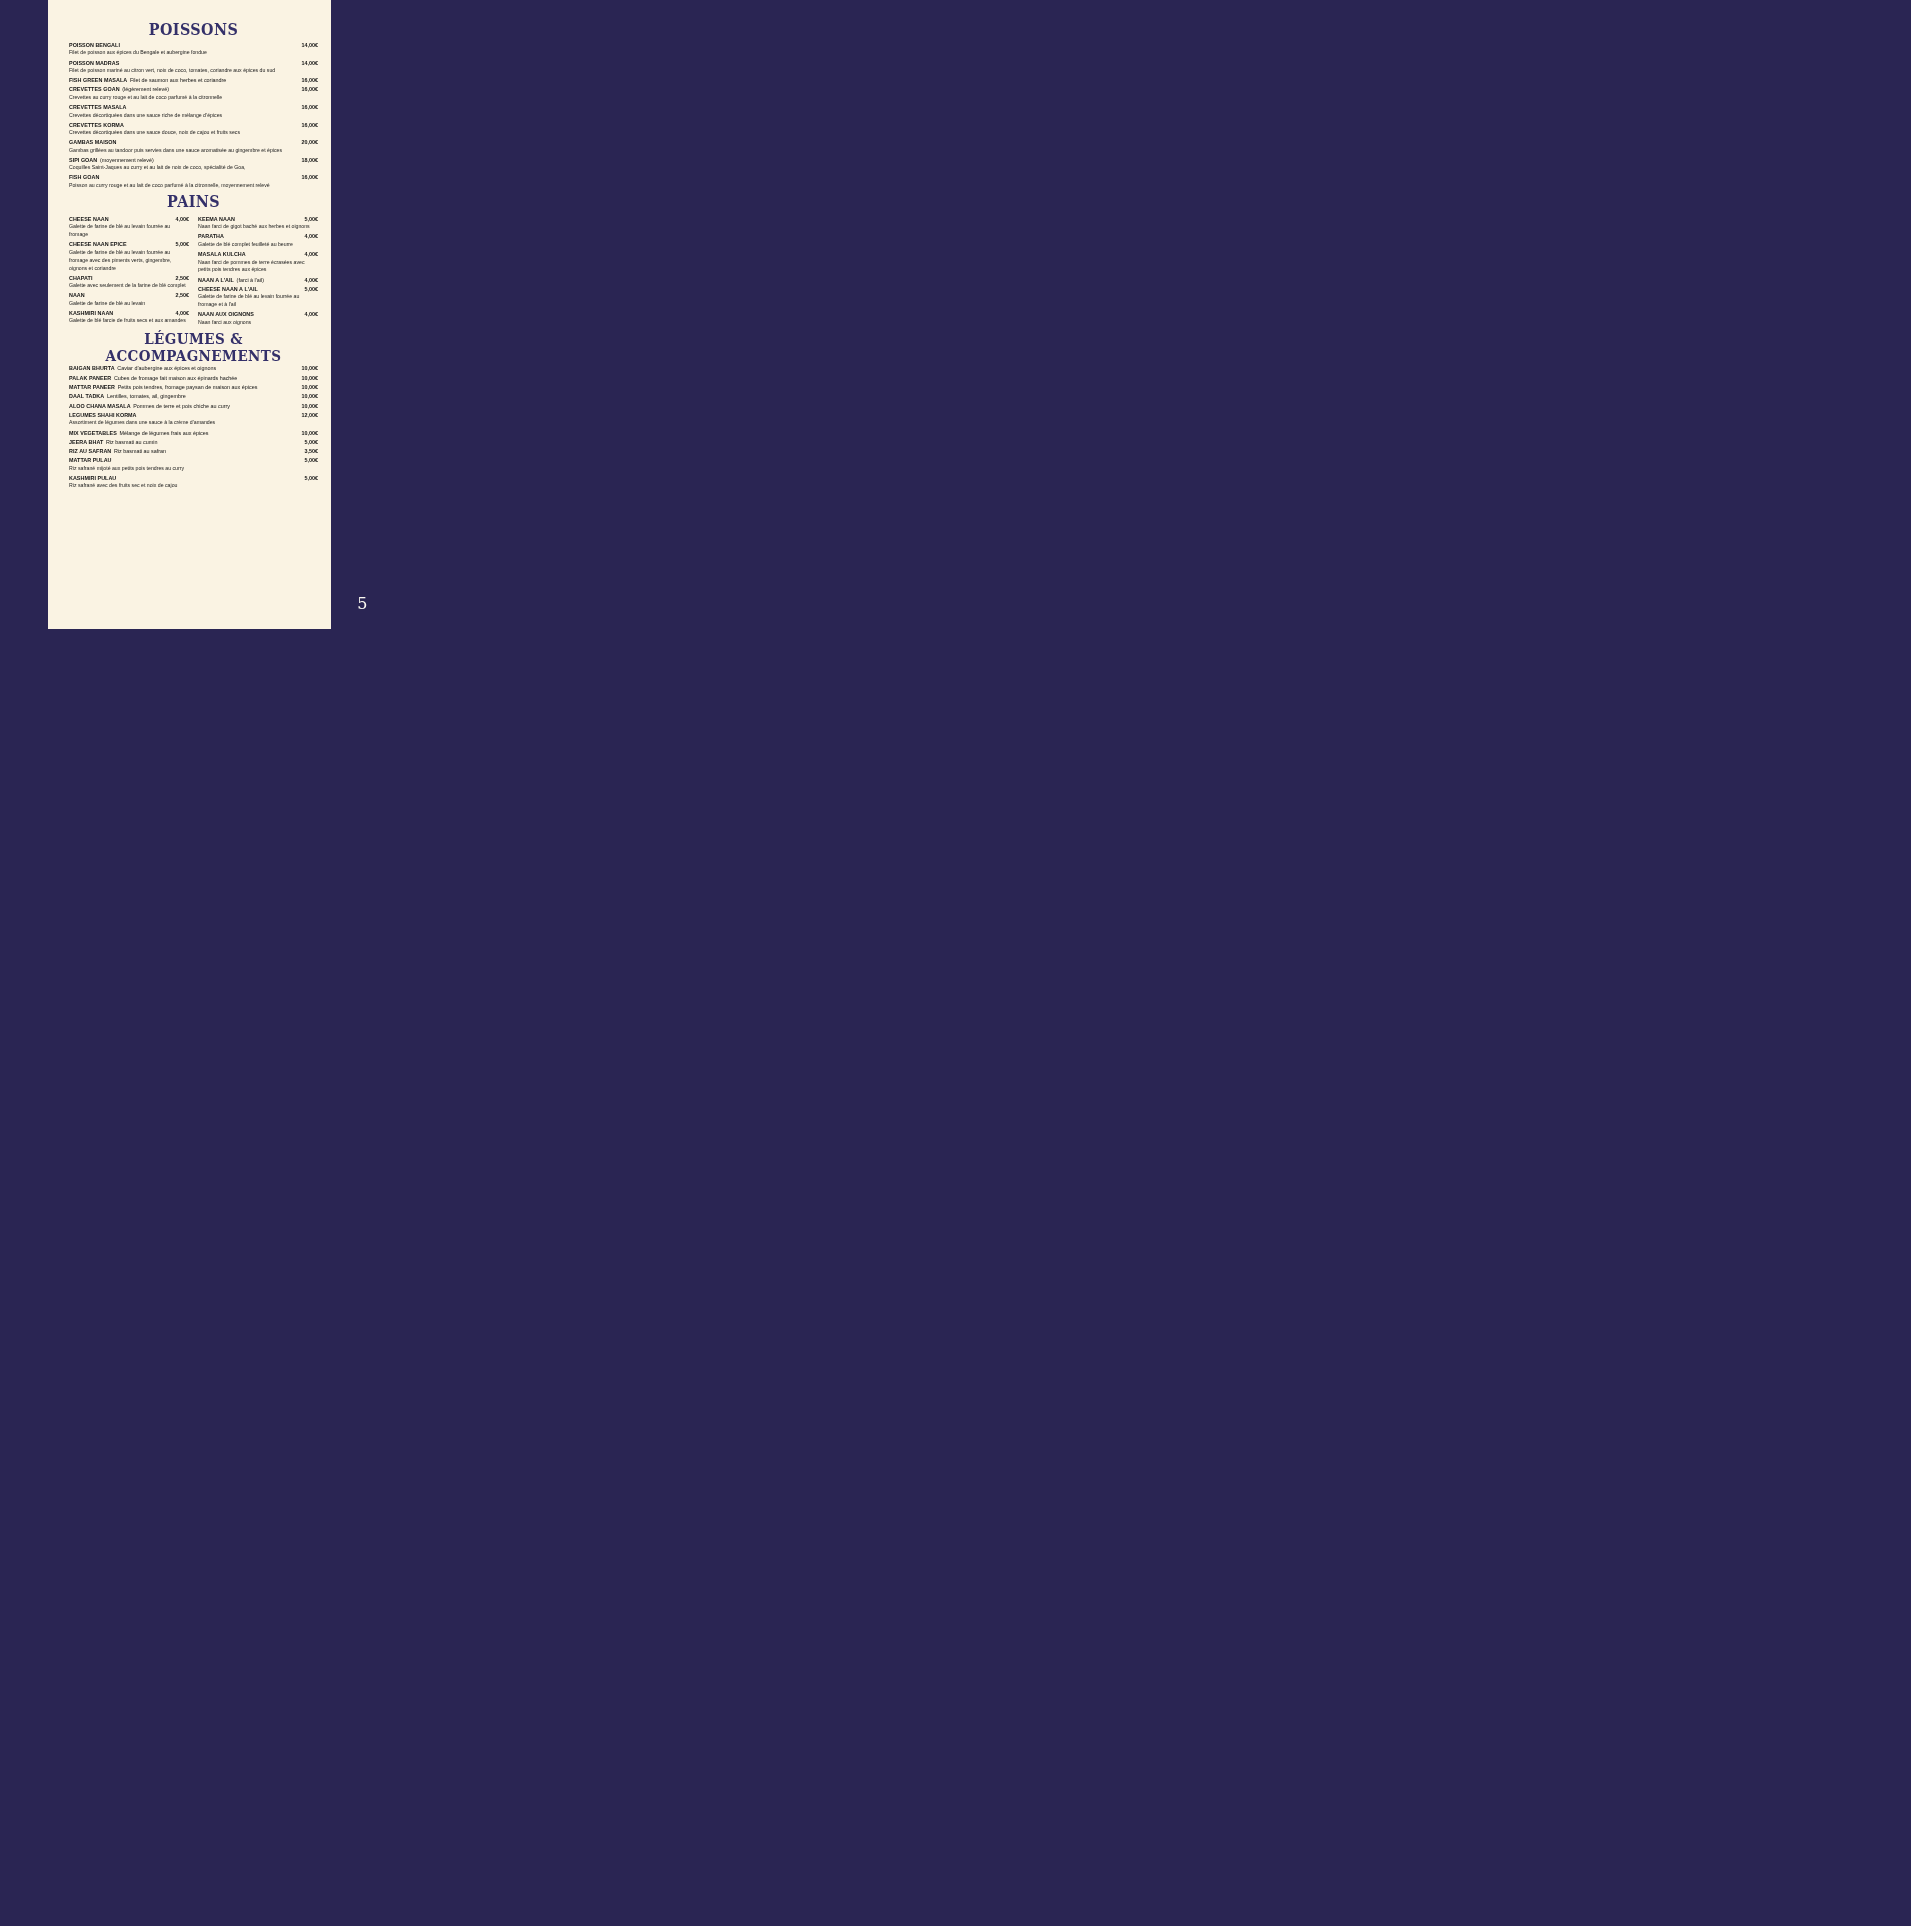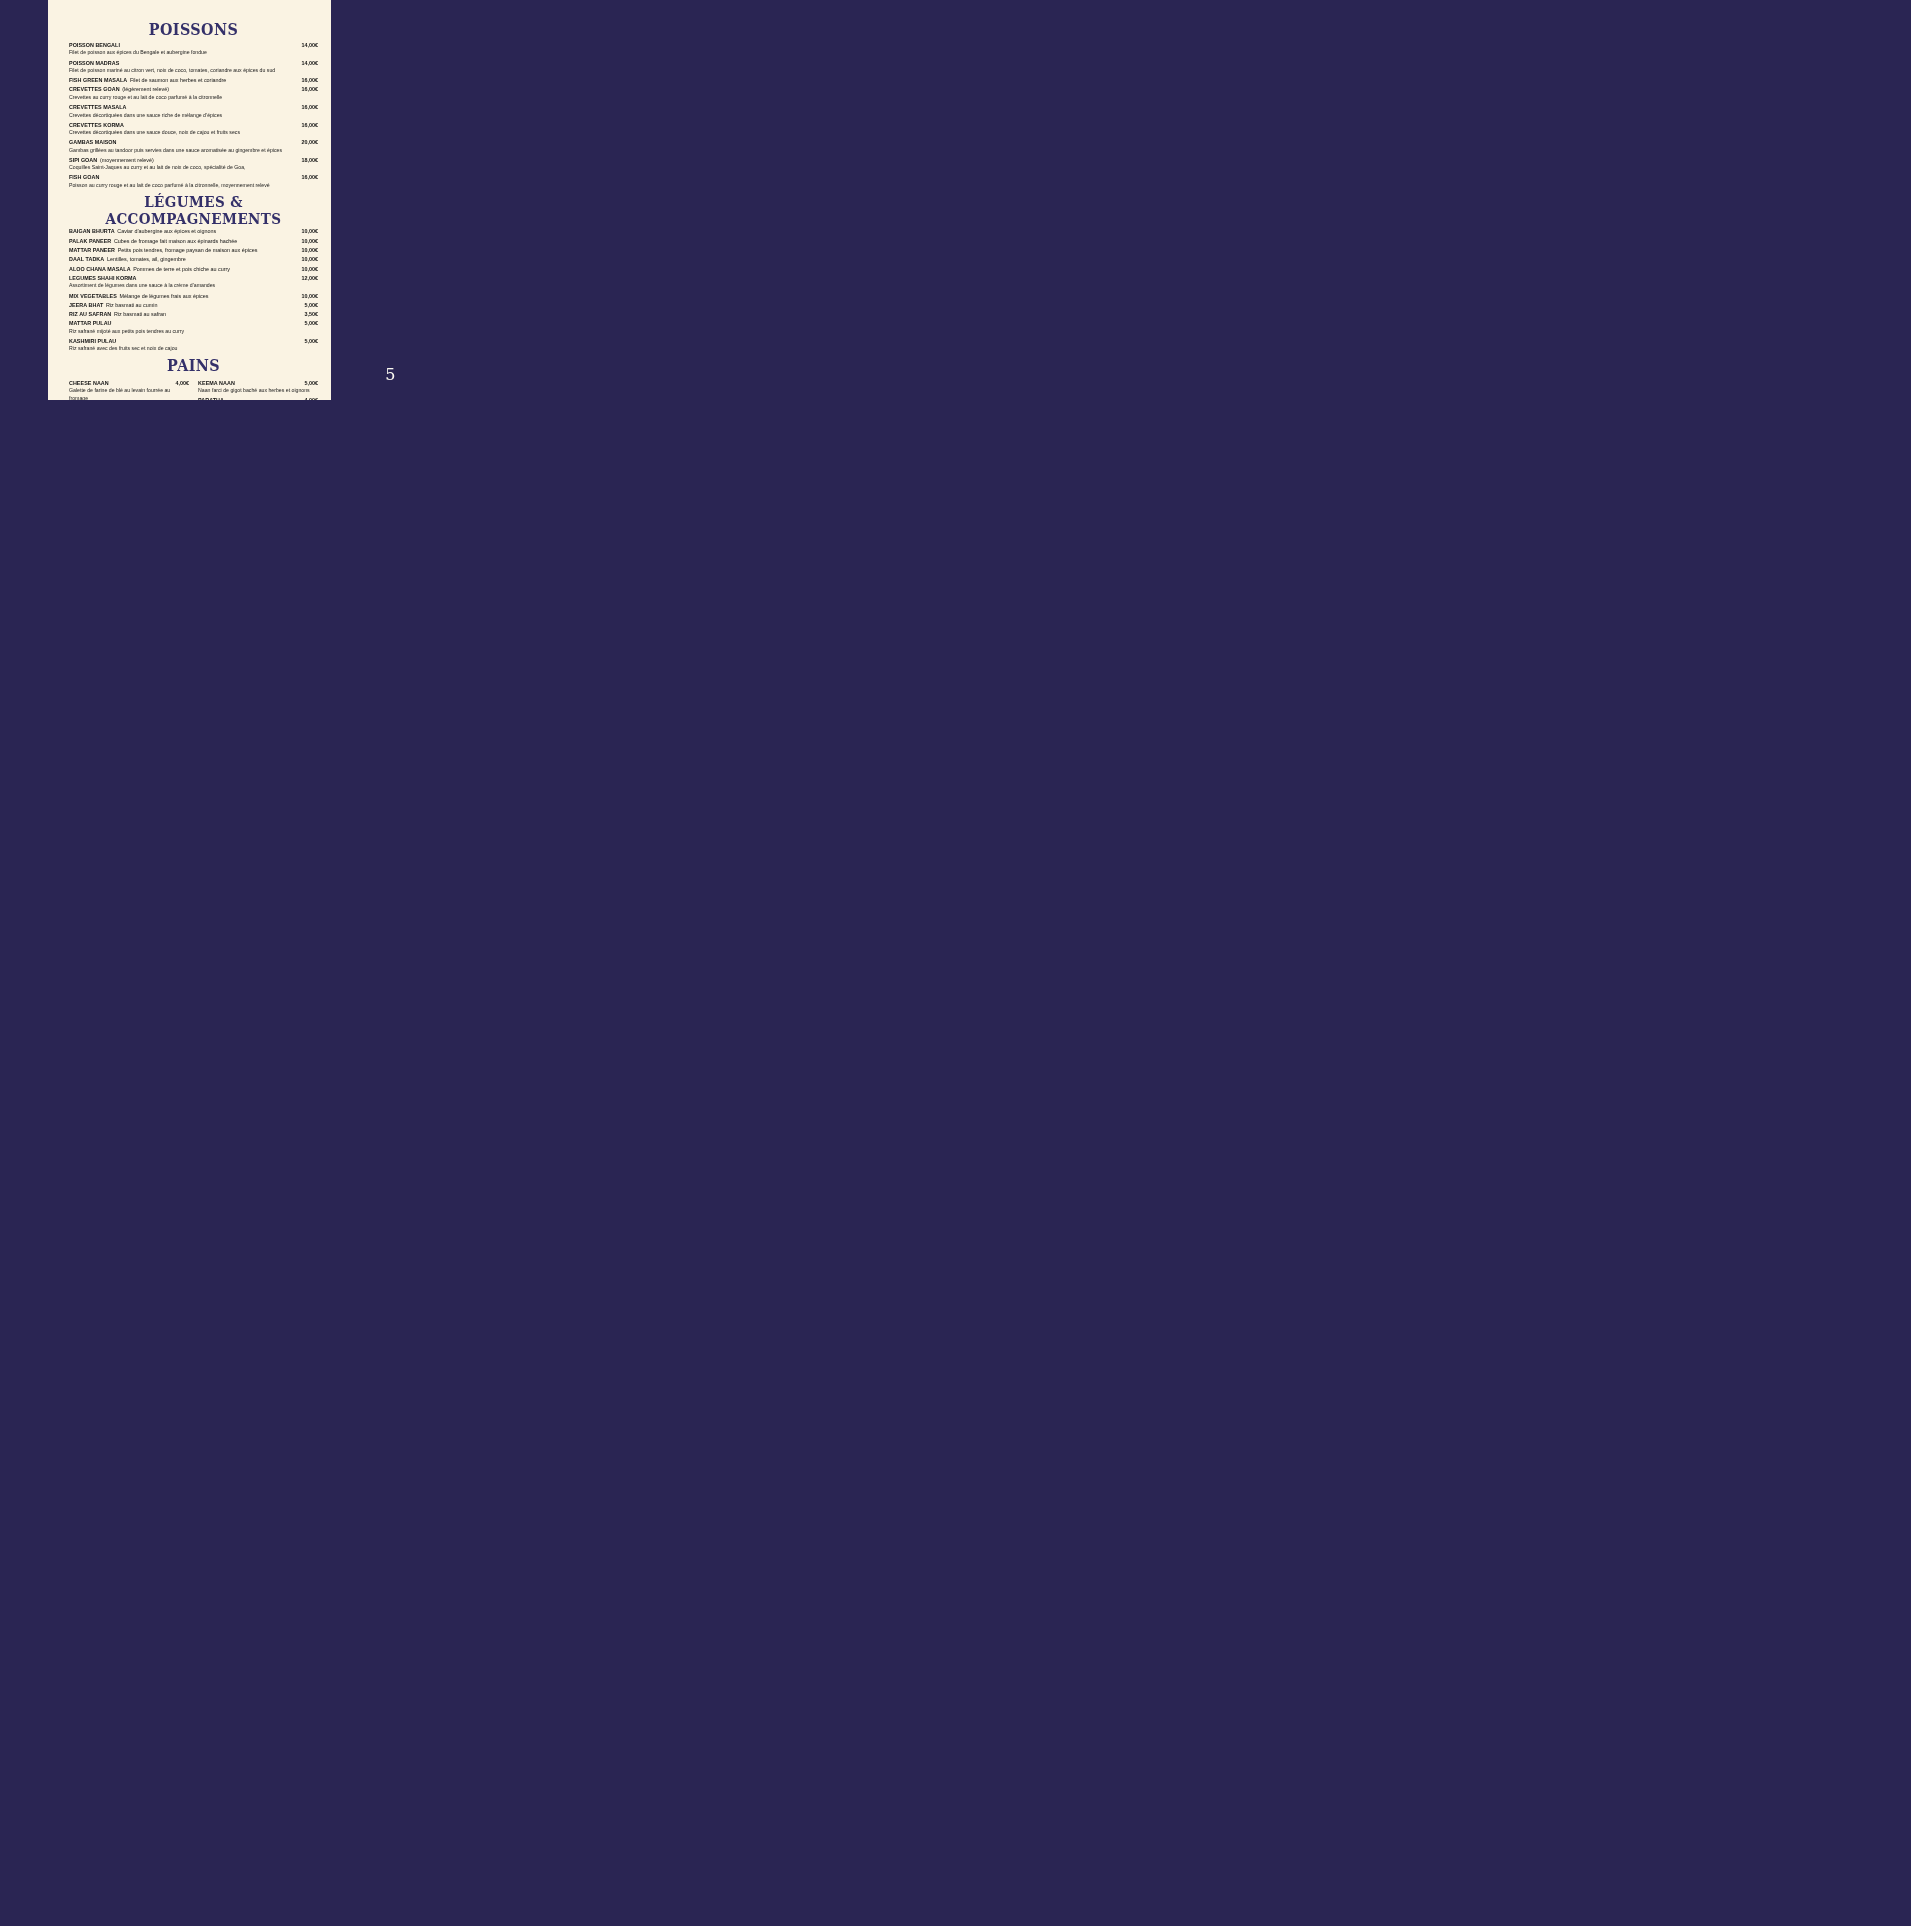--- a/index.html
+++ b/index.html
@@ -1,17 +1,17 @@
 <!DOCTYPE html>
 <html style="font-size:6.2px"><head>
 <meta charset="utf-8">
 <style>
   html,body{margin:0;padding:0;background:#2a2553;}
-  .page{position:relative;width:382px;height:400px;background:#2a2553;overflow:hidden;
-        font-family:"Liberation Sans", sans-serif;padding-left:28px;}
+  .page{position:relative;width:382px;height:629px;background:#2a2553;overflow:hidden;
+        font-family:"Liberation Sans", sans-serif;}
   .panel{position:absolute;left:48px;top:0;width:283px;height:100%;background:#faf3e3;
          padding:21.6px 13px 0 21px;box-sizing:border-box;}
   .sec-title{font-family:"DejaVu Serif", serif;font-weight:700;color:#343069;text-align:center;
              font-size:14.3px;line-height:1.08;letter-spacing:0.4px;transform:scaleY(1.1);
              transform-origin:center top;margin:0 0 3.9px 0;}
   .sec-title.small{font-size:13.5px;}
   .section{margin-bottom:4.6px;}
   .item{margin-top:1.2px;}
   .line{display:flex;align-items:baseline;gap:2.7px;font-size:5.4px;line-height:1.5;color:#131313;}
   .name{font-weight:700;white-space:nowrap;letter-spacing:0.04px;}
@@ -96,20 +96,107 @@
             <div class="line">
               <span class="name">FISH GOAN</span>
               <span class="price">16,00€</span>
             </div>
             <div class="desc">Poisson au curry rouge et au lait de coco parfumé à la citronnelle, moyennement relevé</div>
           </div>
         </div>
     </div>
 
     <div class="section">
+      <h1 class="sec-title">PAINS</h1>
+      <div class="cols">
+        <div class="col">
+            <div class="item">
+              <div class="line">
+                <span class="name">CHEESE NAAN</span>
+                <span class="price">4,00€</span>
+              </div>
+              <div class="desc">Galette de farine de blé au levain fourrée au fromage</div>
+            </div>
+            <div class="item">
+              <div class="line">
+                <span class="name">CHEESE NAAN EPICE</span>
+                <span class="price">5,00€</span>
+              </div>
+              <div class="desc">Galette de farine de blé au levain fourrée au fromage avec des piments verts, gingembre, oignons et coriandre</div>
+            </div>
+            <div class="item">
+              <div class="line">
+                <span class="name">CHAPATI</span>
+                <span class="price">2,50€</span>
+              </div>
+              <div class="desc">Galette avec seulement de la farine de blé complet</div>
+            </div>
+            <div class="item">
+              <div class="line">
+                <span class="name">NAAN</span>
+                <span class="price">2,50€</span>
+              </div>
+              <div class="desc">Galette de farine de blé au levain</div>
+            </div>
+            <div class="item">
+              <div class="line">
+                <span class="name">KASHMIRI NAAN</span>
+                <span class="price">4,00€</span>
+              </div>
+              <div class="desc">Galette de blé farcie de fruits secs et aux amandes</div>
+            </div>
+          </div>
+        <div class="col">
+            <div class="item">
+              <div class="line">
+                <span class="name">KEEMA NAAN</span>
+                <span class="price">5,00€</span>
+              </div>
+              <div class="desc">Naan farci de gigot baché aux herbes et oignons</div>
+            </div>
+            <div class="item">
+              <div class="line">
+                <span class="name">PARATHA</span>
+                <span class="price">4,00€</span>
+              </div>
+              <div class="desc">Galette de blé complet feuilleté au beurre</div>
+            </div>
+            <div class="item">
+              <div class="line">
+                <span class="name">MASALA KULCHA</span>
+                <span class="price">4,00€</span>
+              </div>
+              <div class="desc">Naan farci de pommes de terre écrasées avec petits pois tendres aux épices</div>
+            </div>
+            <div class="item">
+              <div class="line">
+                <span class="name">NAAN A L'AIL</span>
+                <span class="note">(farci à l'ail)</span>
+                <span class="price">4,00€</span>
+              </div>
+            </div>
+            <div class="item">
+              <div class="line">
+                <span class="name">CHEESE NAAN A L'AIL</span>
+                <span class="price">5,00€</span>
+              </div>
+              <div class="desc">Galette de farine de blé au levain fourrée au fromage et à l'ail</div>
+            </div>
+            <div class="item">
+              <div class="line">
+                <span class="name">NAAN AUX OIGNONS</span>
+                <span class="price">4,00€</span>
+              </div>
+              <div class="desc">Naan farci aux oignons</div>
+            </div>
+          </div>
+      </div>
+    </div>
+
+    <div class="section">
       <h1 class="sec-title small">LÉGUMES &amp; ACCOMPAGNEMENTS</h1>
       <div>
           <div class="item">
             <div class="line">
               <span class="name">BAIGAN BHURTA</span>
               <span class="inline-desc">Caviar d’aubergine aux épices et oignons</span>
               <span class="price">10,00€</span>
             </div>
           </div>
           <div class="item">
@@ -178,104 +265,17 @@
           <div class="item">
             <div class="line">
               <span class="name">KASHMIRI PULAU</span>
               <span class="price">5,00€</span>
             </div>
             <div class="desc">Riz safrané avec des fruits sec et noix de cajou</div>
           </div>
         </div>
     </div>
 
-    <div class="section">
-      <h1 class="sec-title">PAINS</h1>
-      <div class="cols">
-        <div class="col">
-            <div class="item">
-              <div class="line">
-                <span class="name">CHEESE NAAN</span>
-                <span class="price">4,00€</span>
-              </div>
-              <div class="desc">Galette de farine de blé au levain fourrée au fromage</div>
-            </div>
-            <div class="item">
-              <div class="line">
-                <span class="name">CHEESE NAAN EPICE</span>
-                <span class="price">5,00€</span>
-              </div>
-              <div class="desc">Galette de farine de blé au levain fourrée au fromage avec des piments verts, gingembre, oignons et coriandre</div>
-            </div>
-            <div class="item">
-              <div class="line">
-                <span class="name">CHAPATI</span>
-                <span class="price">2,50€</span>
-              </div>
-              <div class="desc">Galette avec seulement de la farine de blé complet</div>
-            </div>
-            <div class="item">
-              <div class="line">
-                <span class="name">NAAN</span>
-                <span class="price">2,50€</span>
-              </div>
-              <div class="desc">Galette de farine de blé au levain</div>
-            </div>
-            <div class="item">
-              <div class="line">
-                <span class="name">KASHMIRI NAAN</span>
-                <span class="price">4,00€</span>
-              </div>
-              <div class="desc">Galette de blé farcie de fruits secs et aux amandes</div>
-            </div>
-          </div>
-        <div class="col">
-            <div class="item">
-              <div class="line">
-                <span class="name">KEEMA NAAN</span>
-                <span class="price">5,00€</span>
-              </div>
-              <div class="desc">Naan farci de gigot baché aux herbes et oignons</div>
-            </div>
-            <div class="item">
-              <div class="line">
-                <span class="name">PARATHA</span>
-                <span class="price">4,00€</span>
-              </div>
-              <div class="desc">Galette de blé complet feuilleté au beurre</div>
-            </div>
-            <div class="item">
-              <div class="line">
-                <span class="name">MASALA KULCHA</span>
-                <span class="price">4,00€</span>
-              </div>
-              <div class="desc">Naan farci de pommes de terre écrasées avec petits pois tendres aux épices</div>
-            </div>
-            <div class="item">
-              <div class="line">
-                <span class="name">NAAN A L'AIL</span>
-                <span class="note">(farci à l'ail)</span>
-                <span class="price">4,00€</span>
-              </div>
-            </div>
-            <div class="item">
-              <div class="line">
-                <span class="name">CHEESE NAAN A L'AIL</span>
-                <span class="price">5,00€</span>
-              </div>
-              <div class="desc">Galette de farine de blé au levain fourrée au fromage et à l'ail</div>
-            </div>
-            <div class="item">
-              <div class="line">
-                <span class="name">NAAN AUX OIGNONS</span>
-                <span class="price">4,00€</span>
-              </div>
-              <div class="desc">Naan farci aux oignons</div>
-            </div>
-          </div>
-      </div>
-    </div>
-
   </div>
 
   <div class="page-num">5</div>
 </div>
 
 
 </body></html>

